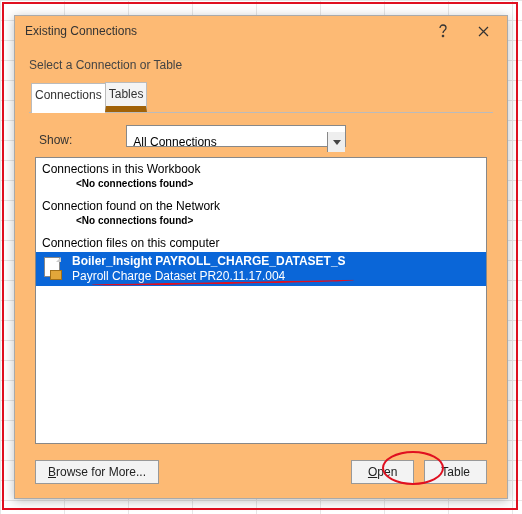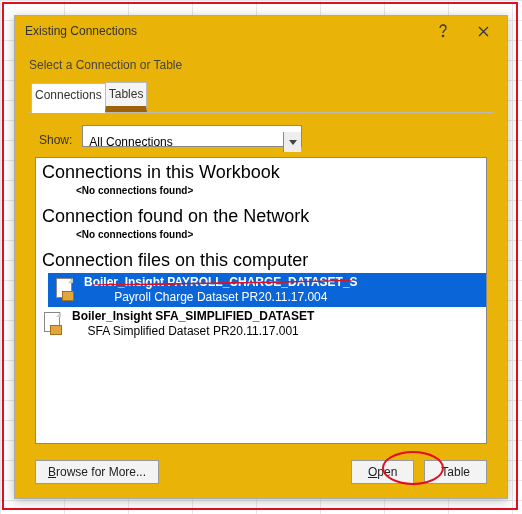--- a/index.html
+++ b/index.html
@@ -28,21 +28,21 @@
     left: 2px; top: 2px;
     width: 516px; height: 508px;
     border: 2px solid #e01020;
     z-index: 1;
     pointer-events: none;
   }
   .dialog {
     position: absolute;
     left: 14px; top: 15px;
     width: 494px; height: 484px;
-    background: #eab308;
+    background: #fdba74;
     border: 1px solid #aaa;
     box-shadow: 0 2px 10px rgba(0,0,0,.25);
     z-index: 2;
     display: flex;
     flex-direction: column;
   }
   .titlebar {
     height: 30px;
     display: flex;
     align-items: center;
@@ -91,60 +91,60 @@
   }
   .showrow label { color: #333; }
   .combo {
     border: 1px solid #888;
     background: #fff;
     height: 22px;
     width: 220px;
     display: flex; align-items: center;
     padding: 12px 0 0 6px;
     position: relative;
+    margin-left: 44px;
   }
   .combo .val { flex: 1; }
   .combo .arrow {
     width: 18px; height: 20px;
     border-left: 1px solid #888;
     background: #eee;
     display: flex; align-items: center; justify-content: center;
   }
   .listbox {
     border: 1px solid #888;
     background: #fff;
     flex: 1;
     margin: 0 6px 12px;
     overflow: hidden;
     font-size: 13px;
   }
   .grp-head {
     padding: 4px 6px 2px;
-    font-size: 18px;
+    font-size: 12px;
     color: #000;
   }
   .grp-empty {
     padding: 0 0 6px 40px;
     font-weight: bold;
     font-size: 10px;
   }
   .item {
     display: flex;
     align-items: center;
     gap: 8px;
     padding: 2px 6px;
   }
   .item.selected {
     background: #0a66d8;
     color: #fff;
-    margin-left: 12px;
   }
   .item .txt { display: flex; flex-direction: column; line-height: 1.25; }
   .item .name { font-weight: bold; font-size: 12px; }
-  .item .desc { font-size: 12px; text-align: center; }
+  .item .desc { font-size: 12px; }
   .item .icon {
     width: 22px; height: 26px; flex: 0 0 22px;
     position: relative;
   }
   .icon .page {
     position: absolute; left: 2px; top: 1px;
     width: 16px; height: 20px;
     background: #fff;
     border: 1px solid #888;
   }
@@ -258,31 +258,20 @@
           <div class="page"></div>
             <div class="fold"></div>
             <div class="box"></div>
         </div>
         <div class="txt">
           <span class="name">Boiler_Insight PAYROLL_CHARGE_DATASET_S</span>
           <span class="desc">Payroll Charge Dataset PR20.11.17.004</span>
         </div>
       </div>
 
-      <div class="item">
-        <div class="icon">
-          <div class="page"></div>
-            <div class="fold"></div>
-            <div class="box"></div>
-        </div>
-        <div class="txt">
-          <span class="name">Boiler_Insight SFA_SIMPLIFIED_DATASET</span>
-          <span class="desc">SFA Simplified Dataset PR20.11.17.001</span>
-        </div>
-      </div>
 
     </div>
 
     <div class="buttons">
       <div class="btn wide">
         <span class="u">B</span>
           <span>rowse for More...</span>
       </div>
       <div class="spacer"></div>
       <div class="btn">

